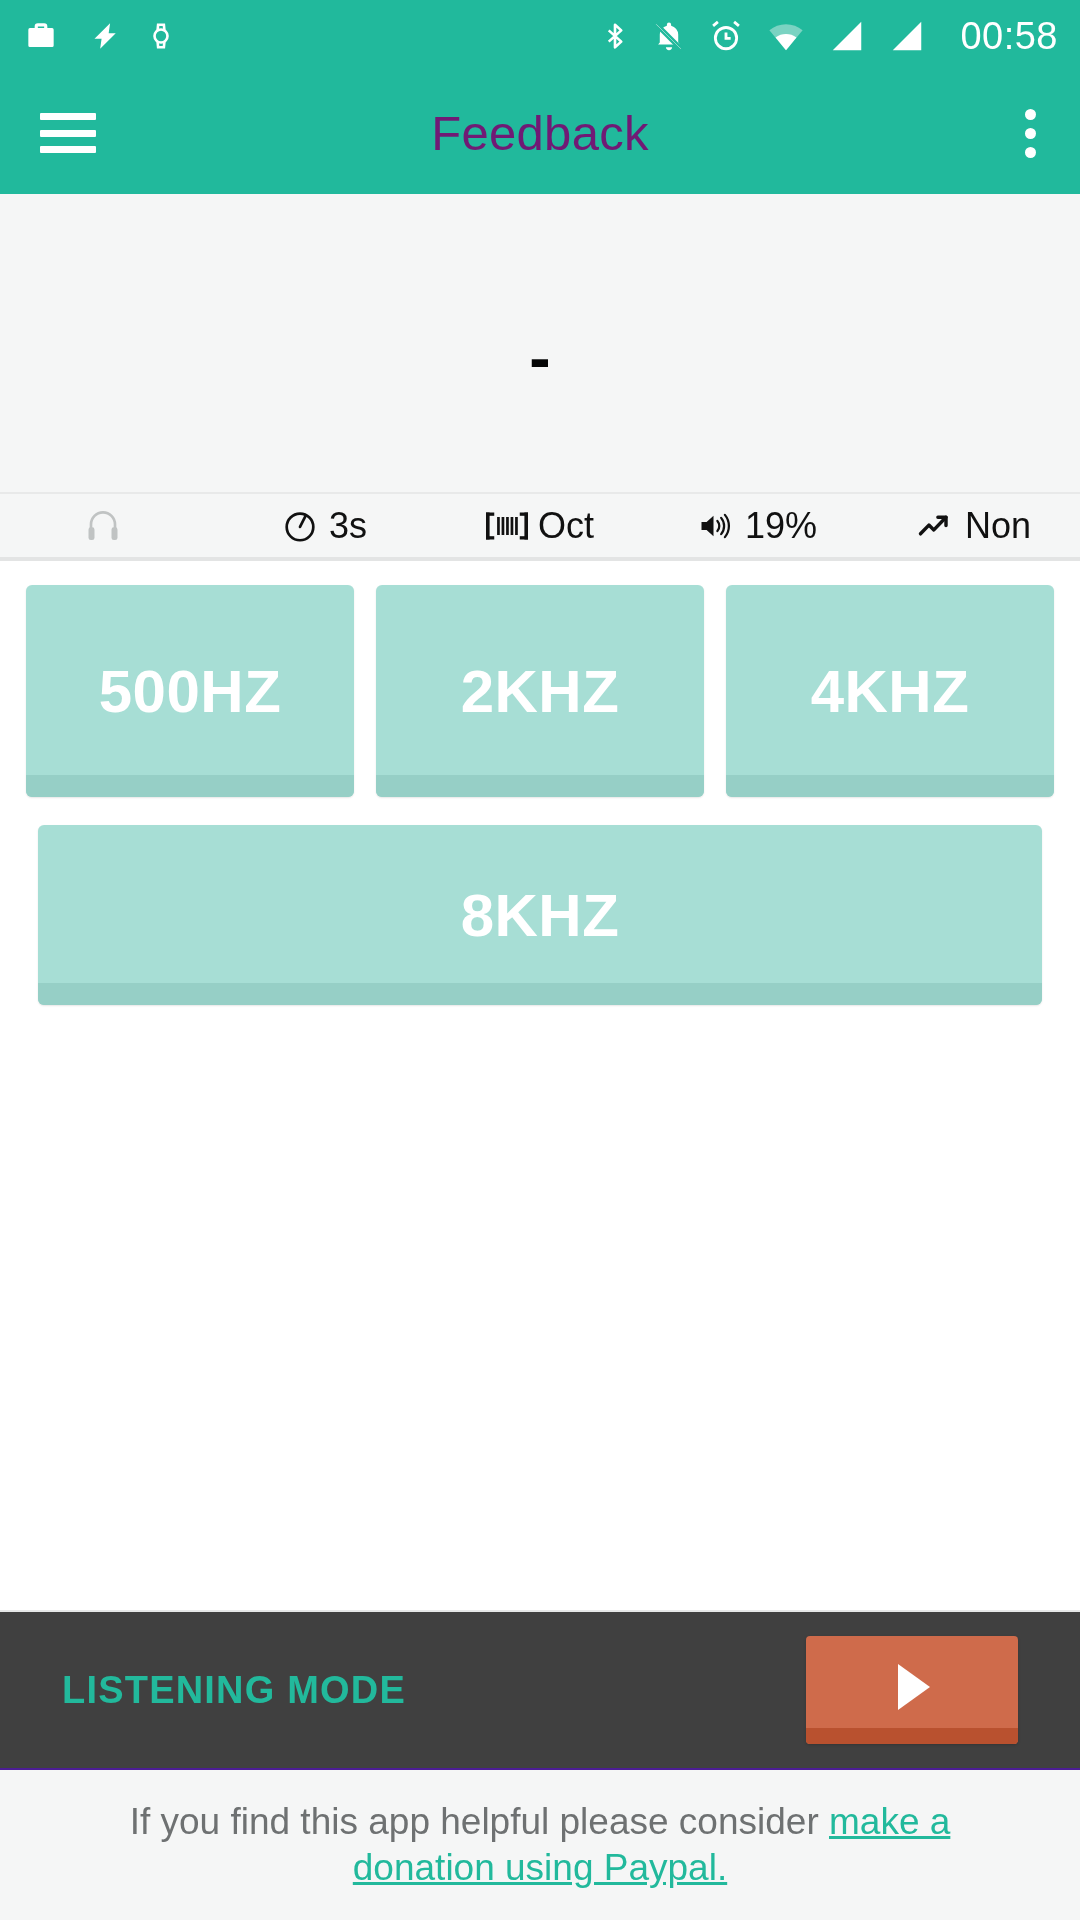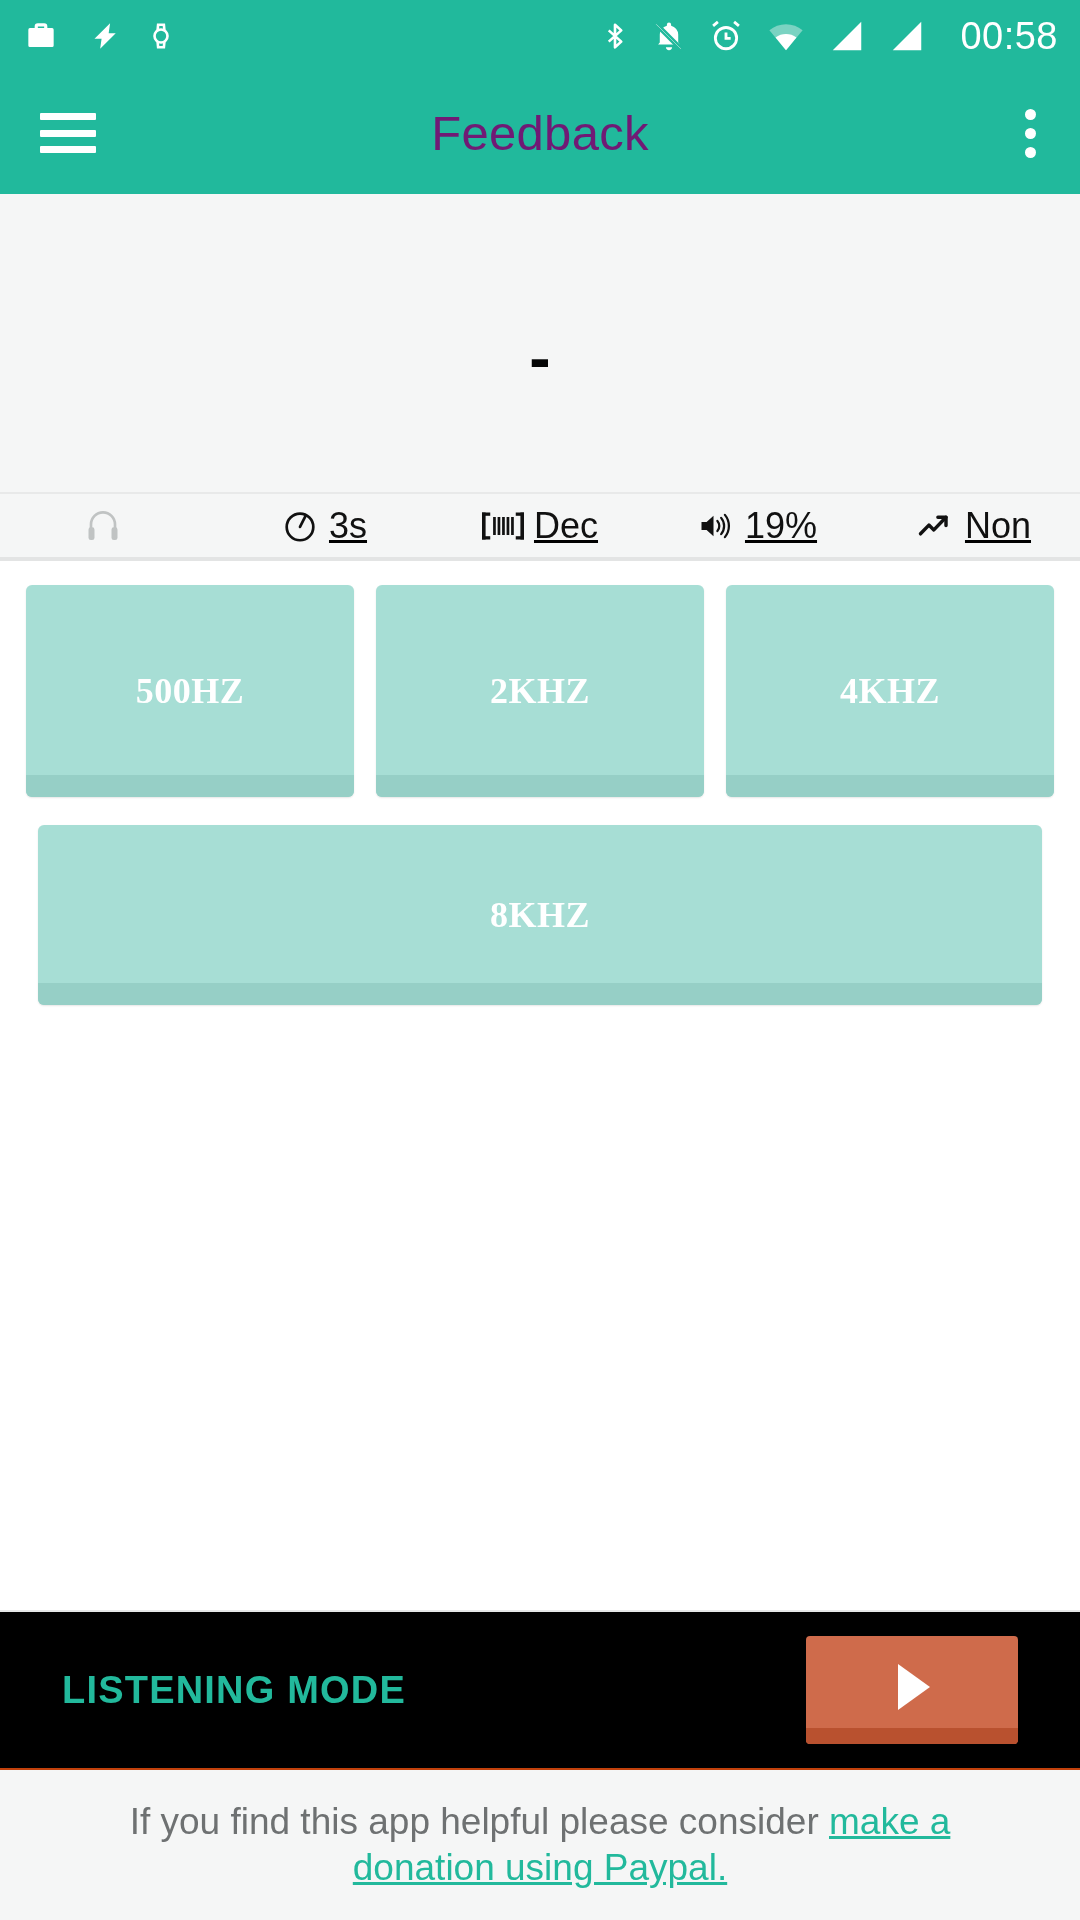--- a/index.html
+++ b/index.html
@@ -59,21 +59,21 @@
   }
   .display-value {
     color:#050505; font-size:64px; font-weight:700; line-height:1;
     margin-top:30px;
   }
 
   
   .inforow {
     background:#f5f6f6; height:65px; flex:0 0 65px;
     border-top:2px solid #e8e9e9;
-    display:flex; align-items:center;text-decoration:underline;
+    display:flex; align-items:center;
   }
   .info-item {
     flex:1; display:flex; align-items:center; justify-content:center;
     gap:10px; height:100%;
   }
   .info-label { font-size:36px; color:#111; line-height:1; }
   .info-label.dim { color:#b8bbbb; }
 
   .divider-strong { height:4px; background:#e3e4e4; flex:0 0 4px; }
 
@@ -87,31 +87,31 @@
     background:#a7ded5; border-radius:6px;
     display:flex; align-items:center; justify-content:center;
     cursor:pointer; overflow:hidden;
     box-shadow:0 1px 2px rgba(0,0,0,0.10);
   }
   .freq-btn::after {
     content:""; position:absolute; left:0; right:0; bottom:0;
     height:22px; background:#96cfc6;
   }
   .freq-btn .lbl {
-    color:#ffffff; font-size:36px; font-weight:700;
+    color:#ffffff; font-size:60px; font-weight:700;
     letter-spacing:0.5px; position:relative; z-index:1;
-    font-family:Liberation Serif, serif;
+    font-family:Liberation Sans, sans-serif;
   }
   .wide-row { padding:0 38px; }
   .freq-btn.wide { height:180px; }
 
   
   .actionbar {
-    flex:0 0 160px; height:160px; background:#000000;
-    border-top:2px solid #e6e7e7; border-bottom:2px solid #c2410c;
+    flex:0 0 160px; height:160px; background:#404040;
+    border-top:2px solid #e6e7e7; border-bottom:2px solid #4c1d95;
     display:flex; align-items:center; padding:0 62px 0 62px;
   }
   .mode-label {
     color:#22b99c; font-size:38px; font-weight:700; letter-spacing:1.2px;
   }
   .play-btn {
     margin-left:auto; width:212px; height:108px; position:relative;
     background:#cf6b4b; border-radius:4px; overflow:hidden; cursor:pointer;
     display:flex; align-items:center; justify-content:center;
     box-shadow:0 1px 3px rgba(0,0,0,0.18);
@@ -240,21 +240,21 @@
         <rect x="0" y="16.8" width="5.5" height="2.2"></rect>
         <rect x="25.6" y="1" width="2.4" height="18"></rect>
         <rect x="22.5" y="1" width="5.5" height="2.2"></rect>
         <rect x="22.5" y="16.8" width="5.5" height="2.2"></rect>
         <rect x="7.4" y="4" width="1.8" height="12"></rect>
         <rect x="10.4" y="4" width="1.8" height="12"></rect>
         <rect x="13.4" y="4" width="1.8" height="12"></rect>
         <rect x="16.4" y="4" width="1.8" height="12"></rect>
         <rect x="19.4" y="4" width="1.8" height="12"></rect>
       </svg>
-      <span class="info-label">Dec</span>
+      <span class="info-label">Oct</span>
     </div>
 
     <div class="info-item">
       <svg width="40" height="36" viewBox="0 0 24 24" fill="#111">
         <path d="M3 9.4h3.4L11 5.2v13.6L6.4 14.6H3V9.4z"></path>
         <path d="M13.6 8.6a5.2 5.2 0 0 1 0 6.8" fill="none" stroke="#111" stroke-width="1.5" stroke-linecap="round"></path>
         <path d="M16.1 6.6a8.4 8.4 0 0 1 0 10.8" fill="none" stroke="#111" stroke-width="1.5" stroke-linecap="round"></path>
         <path d="M18.6 4.6a11.6 11.6 0 0 1 0 14.8" fill="none" stroke="#111" stroke-width="1.5" stroke-linecap="round"></path>
       </svg>
       <span class="info-label">19%</span>

